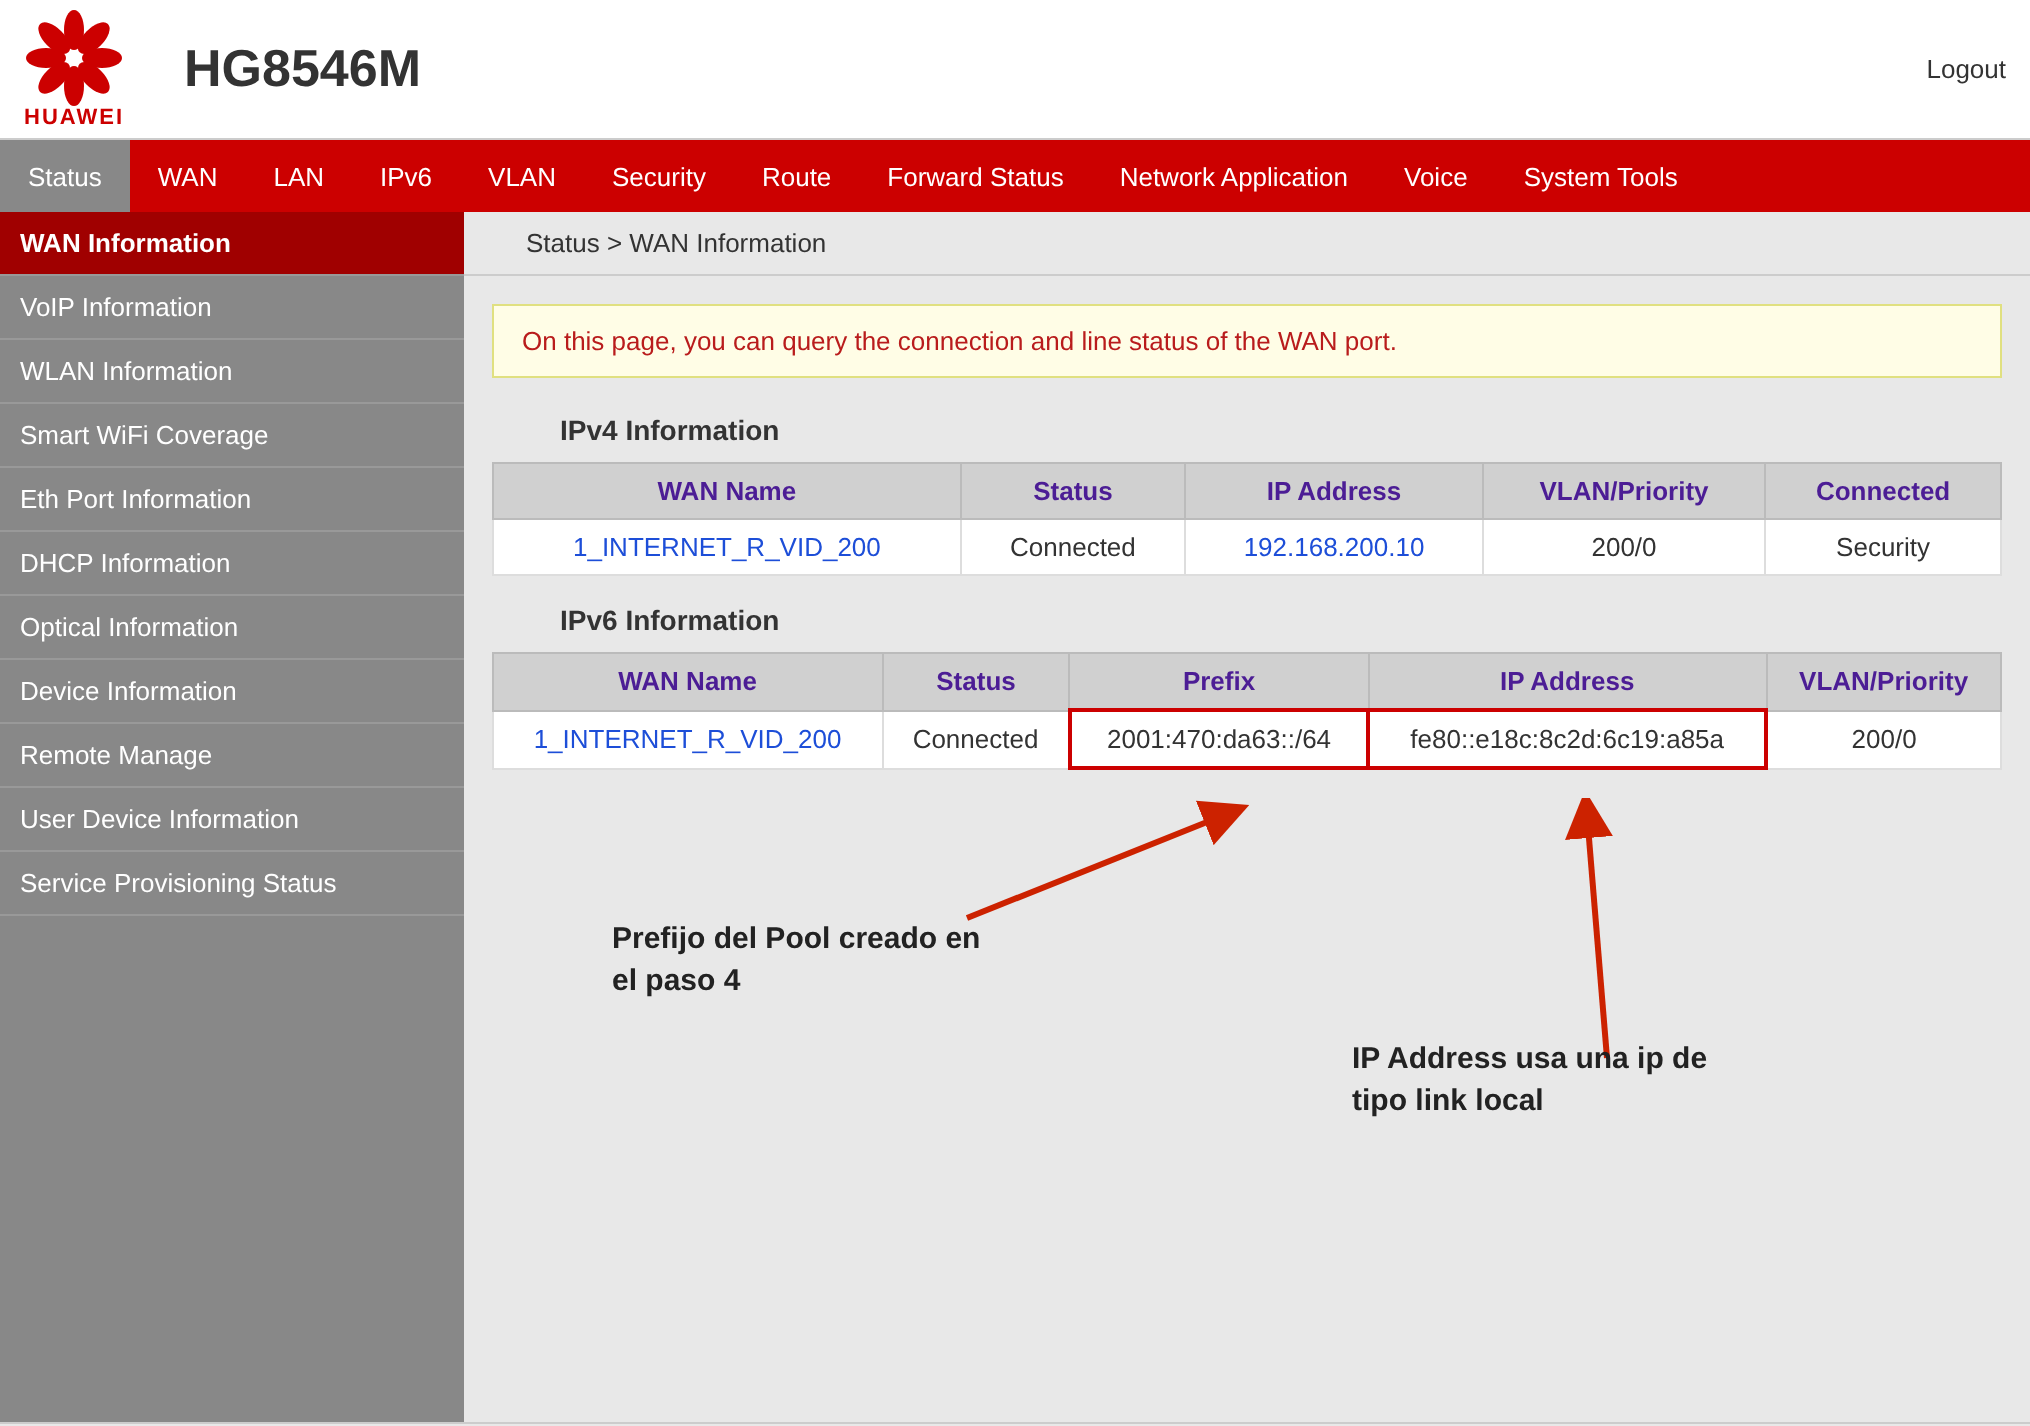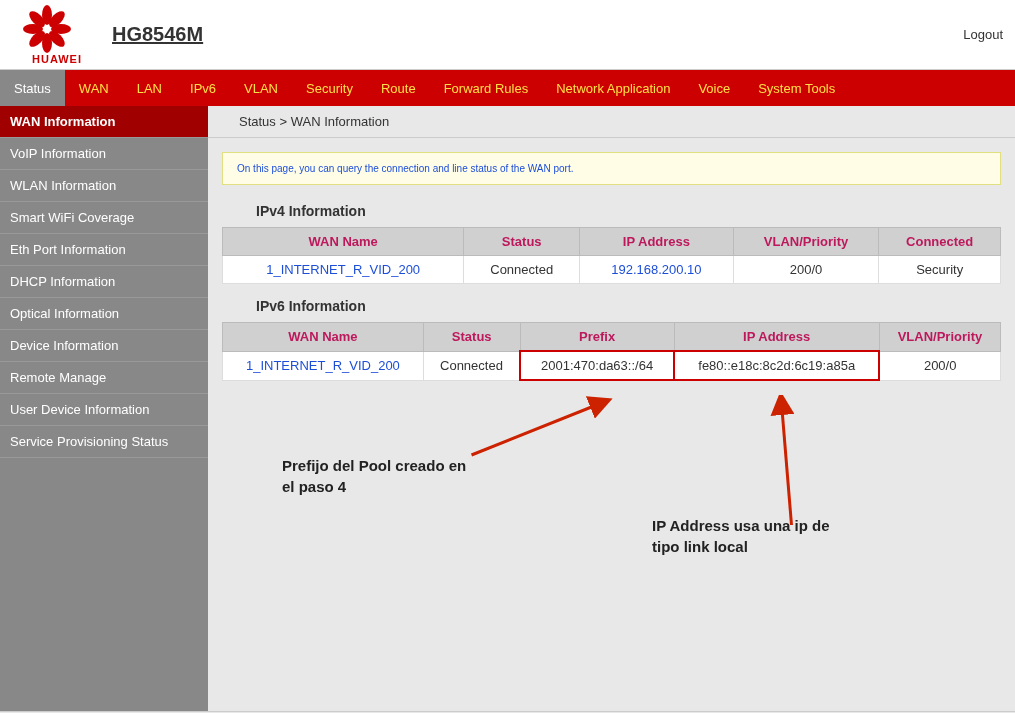--- a/index.html
+++ b/index.html
@@ -2,49 +2,49 @@
 <html><head>
   <meta charset="utf-8">
   <style>
     * { margin: 0; padding: 0; box-sizing: border-box; }
     body { font-family: Arial, sans-serif; font-size: 13px; background: #d0d0d0; width: 1015px; min-height: 713px; }
 
     
     #header { background: #fff; display: flex; align-items: center; padding: 8px 12px; border-bottom: 1px solid #ccc; height: 70px; }
     #logo-area { display: flex; flex-direction: column; align-items: center; margin-right: 18px; }
     #logo-flower { width: 48px; height: 48px; }
-    #logo-text { font-size: 11px; font-weight: bold; color: #cc0000; letter-spacing: 1px; margin-left: 20px; }
-    #device-name { font-size: 20px; font-weight: bold; color: #333; flex: 1; padding-left: 12px; text-decoration: underline; }
+    #logo-text { font-size: 11px; font-weight: bold; color: #cc0000; letter-spacing: 1px; }
+    #device-name { font-size: 26px; font-weight: bold; color: #333; flex: 1; padding-left: 12px; }
     #logout-btn { color: #333; cursor: pointer; font-size: 13px; text-decoration: none; }
 
     
     #navbar { background: #cc0000; display: flex; align-items: stretch; height: 36px; }
-    .nav-item { display: flex; align-items: center; padding: 0 14px; color: #fde047; font-size: 13px; cursor: pointer; white-space: nowrap; }
+    .nav-item { display: flex; align-items: center; padding: 0 14px; color: #ffffff; font-size: 13px; cursor: pointer; white-space: nowrap; }
     .nav-item.active { background: #888; color: #fff; }
 
     
     #main { display: flex; min-height: 605px; }
 
     
-    #sidebar { width: 208px; background: #888; flex-shrink: 0; }
+    #sidebar { width: 232px; background: #888; flex-shrink: 0; }
     .sidebar-item { display: block; padding: 8px 10px; color: #fff; font-size: 13px; cursor: pointer; border-bottom: 1px solid #999; }
     .sidebar-item.active { background: #a00000; font-weight: bold; }
 
     
     #content { flex: 1; background: #e8e8e8; padding: 0; }
     #breadcrumb { padding: 8px 31px; font-size: 13px; color: #333; background: #e8e8e8; border-bottom: 1px solid #ccc; }
     #content-inner { padding: 14px; background: #e8e8e8; }
 
-    .info-box { background: #fffde6; border: 1px solid #e0e080; padding: 10px 14px; margin-bottom: 18px; color: #1d4ed8; font-size: 10px; }
+    .info-box { background: #fffde6; border: 1px solid #e0e080; padding: 10px 14px; margin-bottom: 18px; color: #b91c1c; font-size: 13px; }
 
     .section-title { font-size: 14px; font-weight: bold; color: #333; margin-bottom: 8px; margin-top: 14px; margin-left: 34px; }
     .section-title:first-of-type { margin-top: 0; }
 
     table { width: 100%; border-collapse: collapse; background: #fff; margin-bottom: 14px; }
-    th { background: #d0d0d0; padding: 6px 10px; text-align: center; font-size: 13px; color: #be185d; border: 1px solid #bbb; }
+    th { background: #d0d0d0; padding: 6px 10px; text-align: center; font-size: 13px; color: #4c1d95; border: 1px solid #bbb; }
     td { padding: 6px 10px; text-align: center; font-size: 13px; color: #333; border: 1px solid #ddd; background: #fff; }
     td.link-cell { color: #1d4ed8; }
 
     .highlight-cell { border: 2px solid #cc0000 !important; }
 
     
     #annotation-area { position: relative; height: 220px; margin-top: 10px; }
 
     
     #arrows-svg { position: absolute; top: 0; left: 0; width: 100%; height: 100%; pointer-events: none; }
@@ -77,21 +77,21 @@
 </div>
 
 <div id="navbar">
   <div class="nav-item active">Status</div>
   <div class="nav-item">WAN</div>
   <div class="nav-item">LAN</div>
   <div class="nav-item">IPv6</div>
   <div class="nav-item">VLAN</div>
   <div class="nav-item">Security</div>
   <div class="nav-item">Route</div>
-  <div class="nav-item">Forward Rules</div>
+  <div class="nav-item">Forward Status</div>
   <div class="nav-item">Network Application</div>
   <div class="nav-item">Voice</div>
   <div class="nav-item">System Tools</div>
 </div>
 
 <div id="main">
 
   <div id="sidebar">
     <div class="sidebar-item active">WAN Information</div>
     <div class="sidebar-item">VoIP Information</div>

